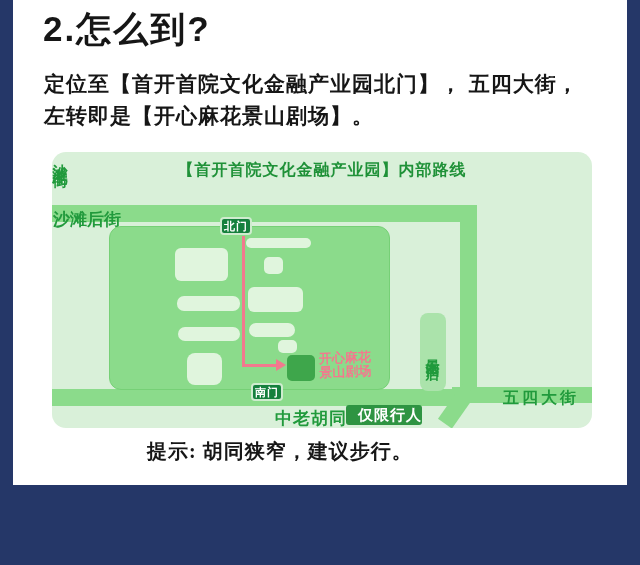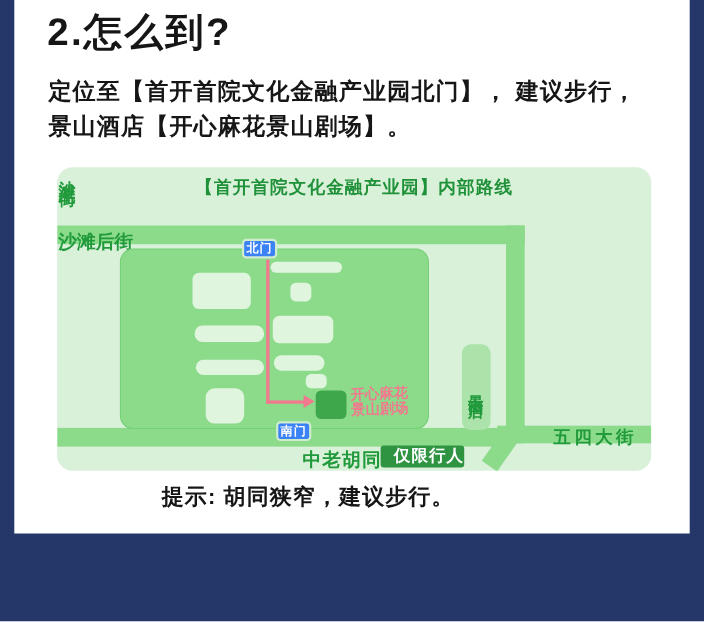--- a/index.html
+++ b/index.html
@@ -3,21 +3,21 @@
 <meta charset="utf-8">
 <style>
   html,body{margin:0;padding:0;}
   .stage{
     position:relative;width:640px;height:565px;background:#253768;overflow:hidden;
     font-family:"Liberation Sans",sans-serif;font-weight:bold;
   }
   .card{position:absolute;left:13px;top:0;width:614px;height:485px;background:#ffffff;}
   .title{position:absolute;left:30px;top:6px;margin:0;font-size:35px;color:#161616;letter-spacing:2px;}
   .body-text{position:absolute;left:31px;top:68px;margin:0;font-size:21px;line-height:32px;color:#161616;letter-spacing:1px;}
-  .tip{position:absolute;left:134px;top:438px;margin:0;font-size:20px;color:#161616;letter-spacing:1px;}
+  .tip{position:absolute;left:134px;top:438px;margin:0;font-size:20px;color:#161616;letter-spacing:1px;font-family:Liberation Serif, serif;}
 
   .map{position:absolute;left:39px;top:152px;width:540px;height:276px;background:#d9f0d9;border-radius:14px;overflow:hidden;}
   .map-title{position:absolute;left:0;top:8px;width:100%;text-align:center;font-size:16px;color:#1f9138;letter-spacing:1px;}
 
   .road{position:absolute;background:#8bdb8b;}
   .road-top{left:0;top:53px;width:425px;height:17px;}
   .road-right{left:408px;top:53px;width:17px;height:198px;}
   .road-wusi{left:400px;top:235px;width:140px;height:16px;}
   .road-hutong{left:0;top:237px;width:412px;height:17px;}
   .road-diagonal{left:384px;top:246px;width:42px;height:17px;transform:rotate(125deg);}
@@ -47,21 +47,21 @@
   .route{position:absolute;background:#f2798e;}
   .route-v{left:190px;top:84px;width:3px;height:131px;}
   .route-h{left:190px;top:212px;width:35px;height:3px;}
   .route-arrow{
     position:absolute;left:224px;top:207px;width:0;height:0;
     border-top:6px solid transparent;border-bottom:6px solid transparent;border-left:10px solid #f2798e;
   }
 
   .gate{
     position:absolute;width:32px;height:18px;box-sizing:border-box;border:2px solid #cfeccf;border-radius:4px;
-    background:#3b82f6;color:#ffffff;font-size:11px;line-height:14px;text-align:center;letter-spacing:1px;
+    background:#15803d;color:#ffffff;font-size:11px;line-height:14px;text-align:center;letter-spacing:1px;
   }
   .gate-north{left:168px;top:65px;}
   .gate-south{left:199px;top:231px;}
 
   .pedestrian-badge{
     position:absolute;left:294px;top:253px;width:76px;height:20px;background:#2e9442;border-radius:3px;
     color:#ffffff;font-size:15px;line-height:20px;text-align:right;letter-spacing:1px;
   }
 
   .theater-label{position:absolute;left:267px;top:199px;color:#f2798e;font-size:13px;line-height:14px;white-space:nowrap;transform:rotate(-2deg);}
@@ -74,22 +74,22 @@
 </style>
 </head>
 <body>
 
 <div class="stage">
   <div class="card">
 
     <h1 class="title">2.怎么到?</h1>
 
     <p class="body-text">
-      <span>定位至【首开首院文化金融产业园北门】， 建议步行，</span><br>
-      <span>景山酒店【开心麻花景山剧场】。</span>
+      <span>定位至【首开首院文化金融产业园北门】， 五四大街，</span><br>
+      <span>左转即是【开心麻花景山剧场】。</span>
     </p>
 
     <div class="map">
       <div class="map-title">【首开首院文化金融产业园】内部路线</div>
 
       <div class="road road-top"></div>
       <div class="road road-right"></div>
       <div class="road road-wusi"></div>
       <div class="road road-hutong"></div>
       <div class="road road-diagonal"></div>

